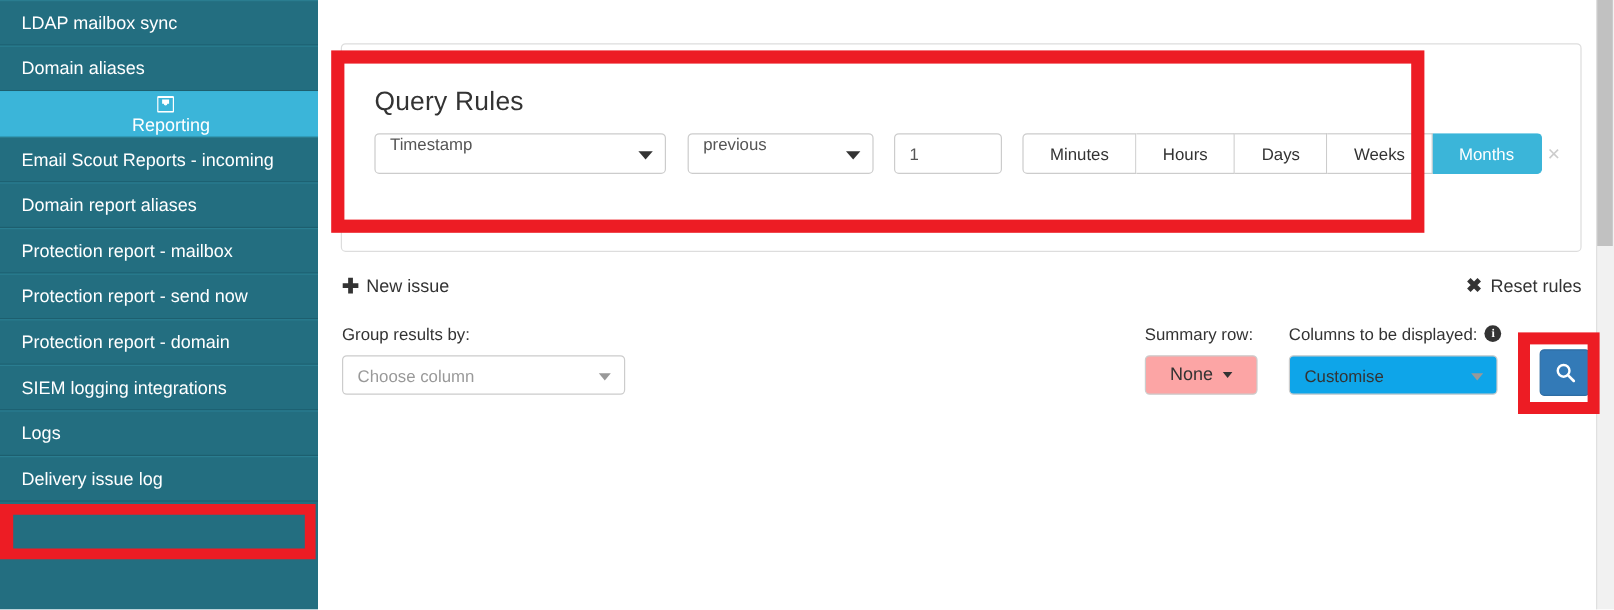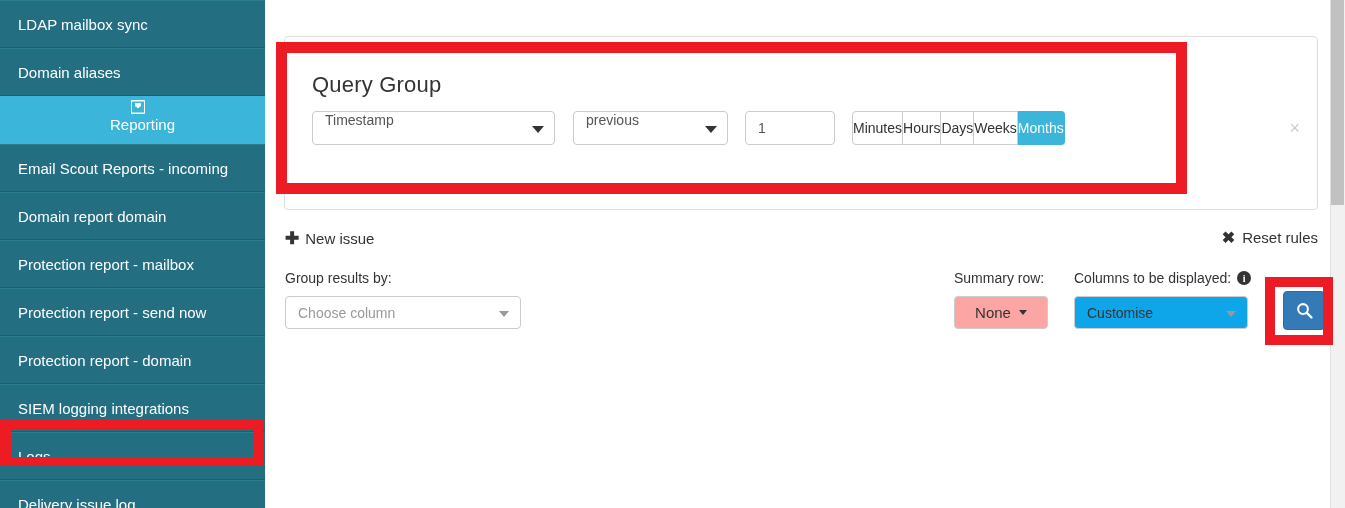--- a/index.html
+++ b/index.html
@@ -14,21 +14,21 @@
 
   
   #sidebar {
     position: absolute; left: 0; top: 0;
     width: 265px; height: 508px;
     background: #236e80;
     overflow: hidden;
   }
   .nav-item {
     position: relative;
-    height: 48px;
+    height: 38px;
     display: flex; align-items: center;
     padding-left: 18px;
     color: #ffffff;
     font-size: 15px;
     background: #236e80;
     border-bottom: 1px solid #1d5f6f;
     border-top: 1px solid #2a7d90;
     cursor: pointer;
     white-space: nowrap;
   }
@@ -117,21 +117,21 @@
     font-size: 14px;
     color: #555555;
     padding: 0 12px;
     font-family: "Liberation Sans", sans-serif;
     background: #fff;
   }
 
   .btn-group { display: flex; margin-left: 17px; }
   .unit-btn {
     height: 34px;
-    padding: 0 0;
+    padding: 0 22px;
     display: flex; align-items: center; justify-content: center;
     border: 1px solid #cccccc;
     border-left-width: 0;
     background: #ffffff;
     color: #333333;
     font-size: 14px;
     cursor: pointer;
     white-space: nowrap;
   }
   .unit-btn:first-child {
@@ -304,21 +304,21 @@
         </svg>
       </span>
       <span class="nav-label">Reporting</span>
     </div>
 
     <div class="nav-item">
       <span class="nav-label">Email Scout Reports - incoming</span>
     </div>
 
     <div class="nav-item">
-      <span class="nav-label">Domain report domain</span>
+      <span class="nav-label">Domain report aliases</span>
     </div>
 
     <div class="nav-item">
       <span class="nav-label">Protection report - mailbox</span>
     </div>
 
     <div class="nav-item">
       <span class="nav-label">Protection report - send now</span>
     </div>
 
@@ -338,21 +338,21 @@
     <div class="nav-item">
       <span class="nav-label">Delivery issue log</span>
     </div>
 
   </nav>
 
   <main id="main">
 
     <section id="query-card">
 
-      <h2 id="query-title">Query Group</h2>
+      <h2 id="query-title">Query Rules</h2>
 
       <div class="rule-row">
 
         <div class="form-select" id="sel-field">
           <span>Timestamp</span>
           <span class="caret"></span>
         </div>
 
         <div class="form-select" id="sel-op">
           <span>previous</span>

